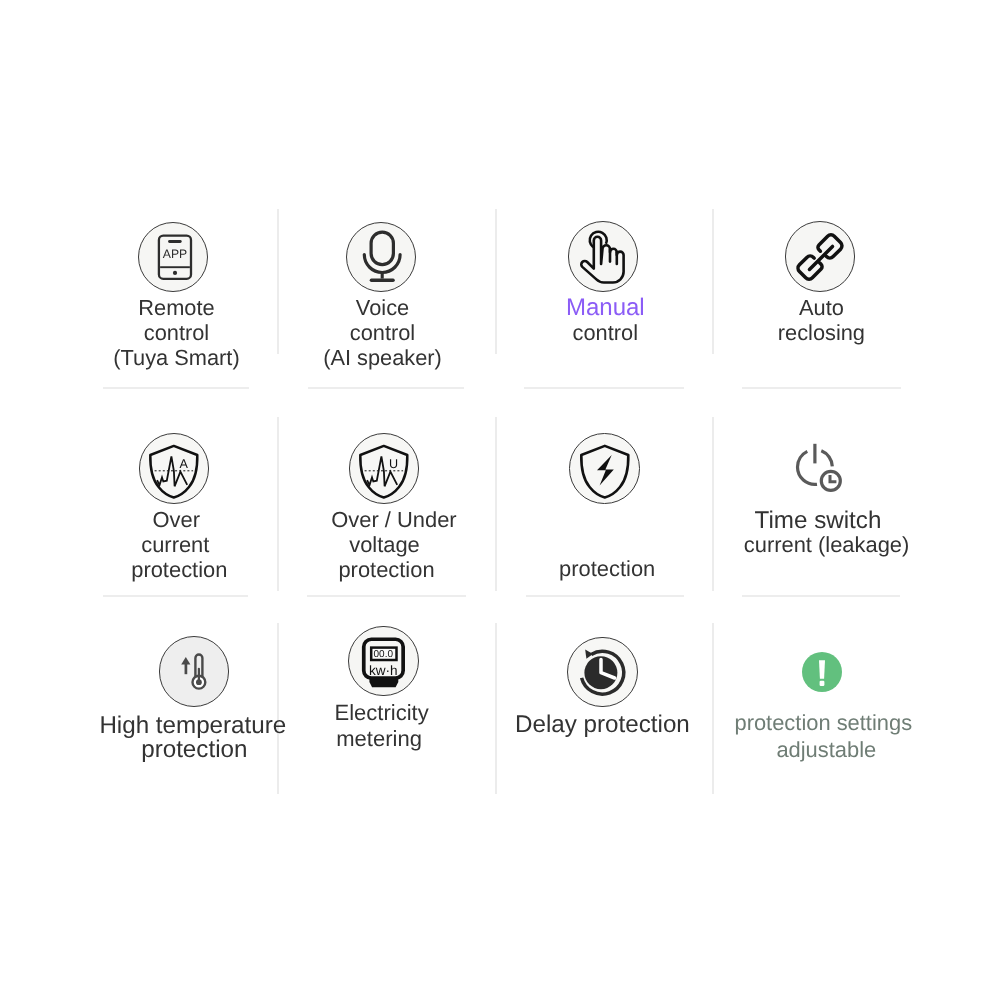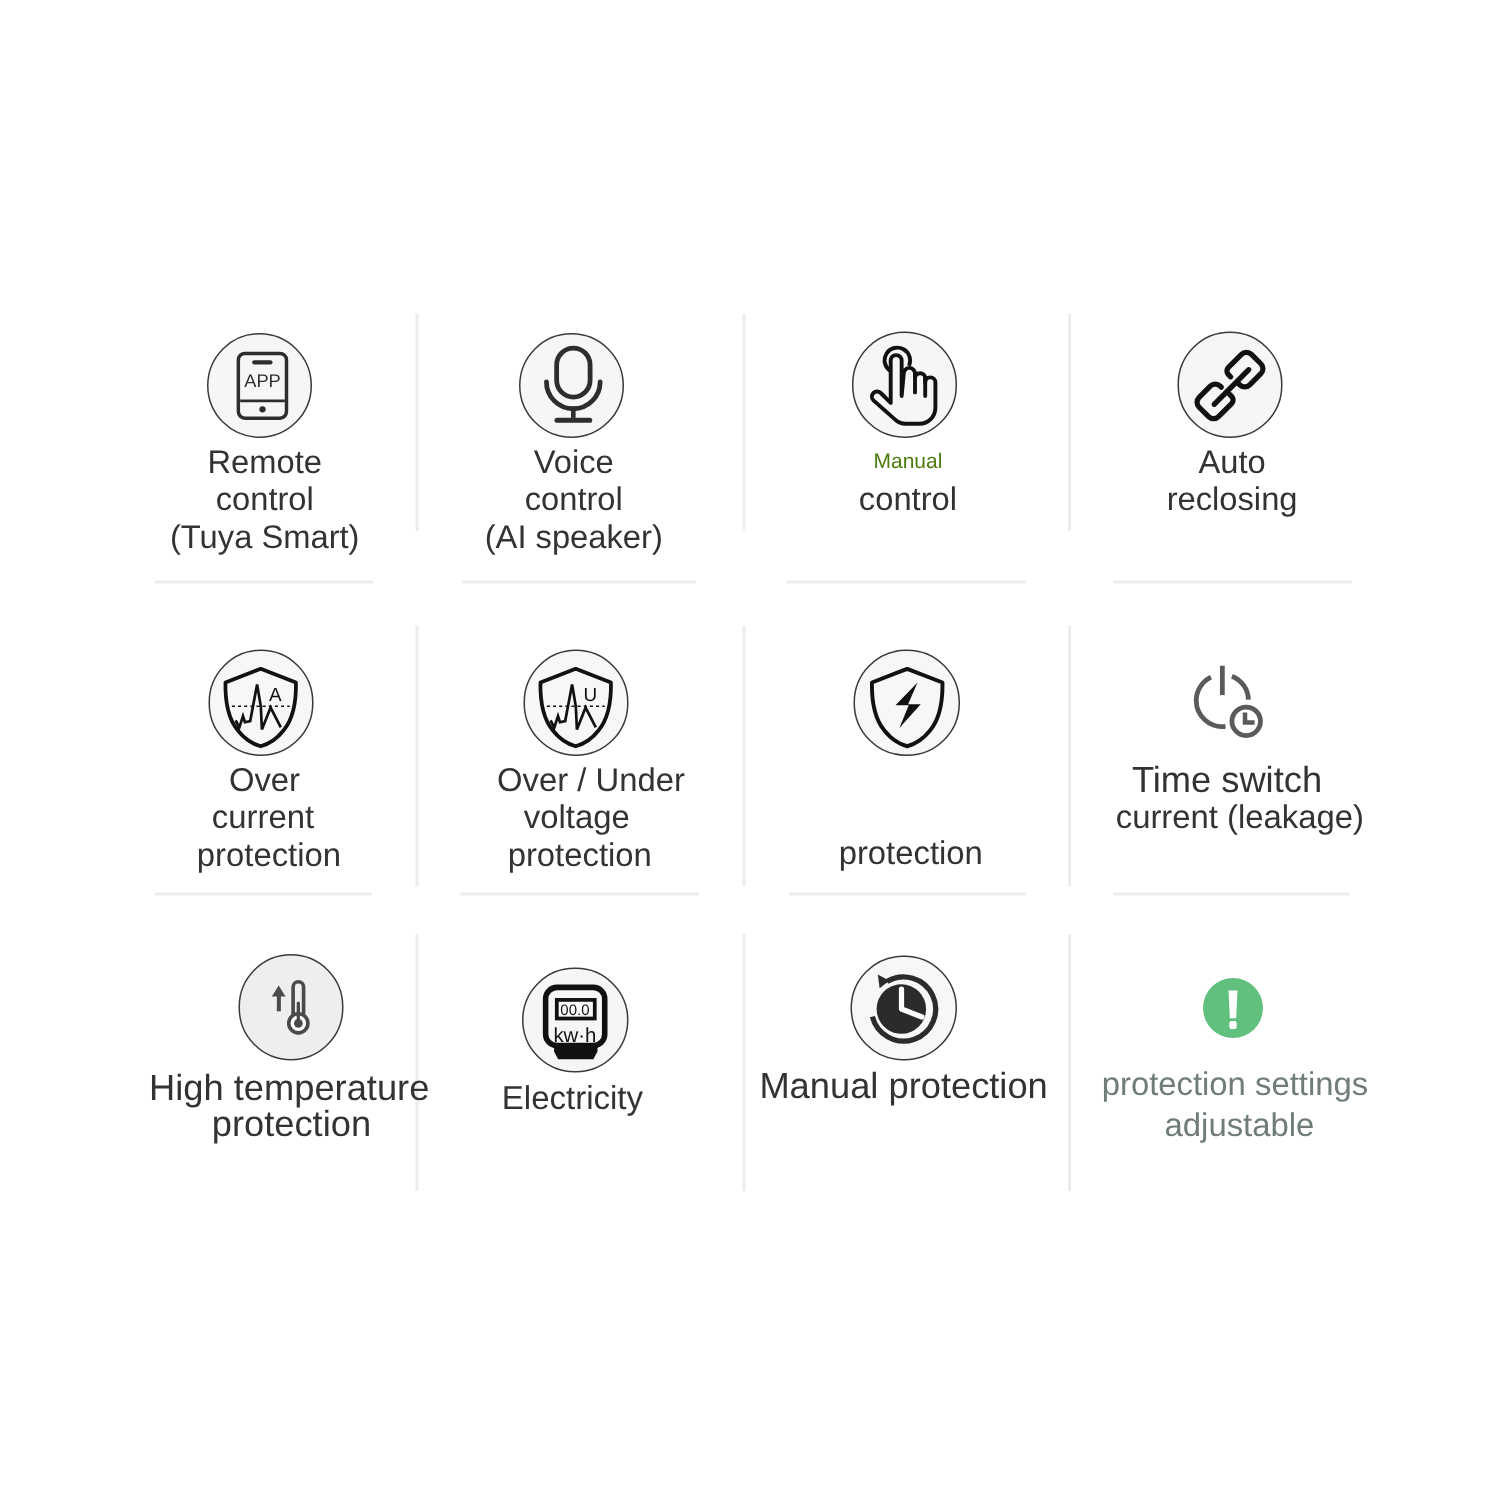--- a/index.html
+++ b/index.html
@@ -70,21 +70,21 @@
 </div>
 <div class="feature" style="left:499px;top:214px;width:208px;height:135px;">
 <div class="layer" style="left:-499px;top:-214px;">
 <div class="icon-circle" style="left:567.6px;top:221.3px;width:70.4px;height:70.4px;background:#f6f6f4;border:1.3px solid #3a3a3a;"></div>
 <svg class="icon-svg" width="60" height="60" viewBox="0 0 60 60" style="left:572.8px;top:226.5px;">
           <path d="M 20.2 20.1 A 8.5 8.5 0 1 1 32.9 16.9" fill="none" stroke="#111111" stroke-width="2.6" stroke-linecap="butt"></path>
           <path d="M 28.1 37.0 L 28.1 13.4 A 3.65 3.65 0 1 0 20.8 13.4 L 20.8 41.6 L 14.2 35.0 A 3.45 3.45 0 0 0 9.3 39.9 L 23.4 52.4 A 10.7 10.7 0 0 0 31.0 55.5 L 39.9 55.5 A 10.7 10.7 0 0 0 50.6 44.8 L 50.6 28.0 A 3.4 3.4 0 1 0 43.8 28.0 L 43.8 25.2 A 3.4 3.4 0 1 0 37.0 25.2 L 37.0 22.0 A 3.75 3.75 0 1 0 29.5 22.0 Z" fill="none" stroke="#111111" stroke-width="2.6" stroke-linejoin="round"></path>
           <path d="M 37.0 22.0 L 37.0 34.6" fill="none" stroke="#111111" stroke-width="2.6" stroke-linecap="round"></path>
           <path d="M 43.8 25.2 L 43.8 37.0" fill="none" stroke="#111111" stroke-width="2.6" stroke-linecap="round"></path>
         </svg>
-<div class="label" style="left:305.3px;top:296.87px;width:600px;font-size:14px;line-height:21.8px;color:#4d7c0f;">Manual</div>
+<div class="label" style="left:305.3px;top:296.87px;width:600px;font-size:24px;line-height:21.8px;color:#8b5cf6;">Manual</div>
 <div class="label" style="left:305.3px;top:321.97px;width:600px;font-size:21.8px;line-height:21.8px;color:#333333;">control</div>
 </div>
 </div>
 <div class="feature" style="left:716px;top:215px;width:208px;height:135px;">
 <div class="layer" style="left:-716px;top:-215px;">
 <div class="icon-circle" style="left:784.8px;top:221.4px;width:70.4px;height:70.4px;background:#f6f6f4;border:1.3px solid #3a3a3a;"></div>
 <svg class="icon-svg" width="60" height="60" viewBox="0 0 60 60" style="left:790.0px;top:226.6px;">
           <g transform="rotate(45 30 30)">
             <path d="M 26.2 25.6 L 24.1 25.6 A 3.4 3.4 0 0 1 20.7 22.2 L 20.7 9.9 A 4.7 4.7 0 0 1 25.4 5.2 L 34.3 5.2 A 4.7 4.7 0 0 1 39.0 9.9 L 39.0 20.4 A 4.7 4.7 0 0 1 34.3 25.1 L 33.3 25.1" fill="none" stroke="#111111" stroke-width="3.5" stroke-linecap="round" stroke-linejoin="round"></path>
             <path d="M 33.8 34.4 L 35.9 34.4 A 3.4 3.4 0 0 1 39.3 37.8 L 39.3 50.1 A 4.7 4.7 0 0 1 34.6 54.8 L 25.7 54.8 A 4.7 4.7 0 0 1 21.0 50.1 L 21.0 39.6 A 4.7 4.7 0 0 1 25.7 34.9 L 26.7 34.9" fill="none" stroke="#111111" stroke-width="3.5" stroke-linecap="round" stroke-linejoin="round"></path>
@@ -154,43 +154,44 @@
           <line x1="21.9" y1="21.0" x2="21.9" y2="32.2" stroke="#4a4a4a" stroke-width="2.7"></line>
           <path d="M 31.4 38.4 L 31.4 16.0 A 3.5 3.5 0 0 1 38.4 16.0 L 38.4 38.4" fill="none" stroke="#4a4a4a" stroke-width="2.4" stroke-linecap="butt"></path>
           <circle cx="34.9" cy="40.2" r="6.4" fill="#ffffff" stroke="#4a4a4a" stroke-width="2.4"></circle>
           <path d="M 34.9 26.8 L 34.9 39.8" stroke="#4a4a4a" stroke-width="2.2" stroke-linecap="round"></path>
           <circle cx="34.9" cy="40.2" r="2.9" fill="#4a4a4a"></circle>
         </svg>
 <div class="label" style="left:-127.2px;top:714.30px;width:600px;font-size:24.2px;line-height:24.2px;color:#333333;">High temperature</div>
 <div class="label" style="left:-125.7px;top:737.50px;width:600px;font-size:24.2px;line-height:24.2px;color:#333333;">protection</div>
 </div>
 </div>
-<div class="feature" style="left:280px;top:638px;width:208px;height:136px;">
+<div class="feature" style="left:280px;top:619px;width:208px;height:136px;">
 <div class="layer" style="left:-280px;top:-630px;">
 <div class="icon-circle" style="left:348.3px;top:637.1px;width:70.4px;height:70.4px;background:#f6f6f4;border:1.3px solid #3a3a3a;"></div>
 <svg class="icon-svg" width="60" height="60" viewBox="0 0 60 60" style="left:353.5px;top:642.3px;">
           <path d="M 15.4 46.0 L 44.3 46.0 L 44.3 51.0 L 41.6 56.2 L 18.1 56.2 L 15.4 51.0 Z" fill="#111111"></path>
           <rect x="9.75" y="8.25" width="39.4" height="38.8" rx="7.6" ry="7.6" fill="#f6f6f4" stroke="#111111" stroke-width="3.7"></rect>
           <rect x="17.2" y="16.6" width="25.3" height="12.4" fill="#fbfbfa" stroke="#111111" stroke-width="2.5"></rect>
           <text x="29.3" y="26.4" text-anchor="middle" font-family="Liberation Sans,sans-serif" font-size="10.0" fill="#111111">00.0</text>
           <text x="29.3" y="44.4" text-anchor="middle" font-family="Liberation Sans,sans-serif" font-size="13.6" fill="#111111">kw·h</text>
         </svg>
 <div class="label" style="left:81.6px;top:713.29px;width:600px;font-size:22.0px;line-height:22.0px;color:#333333;">Electricity</div>
+<div class="label" style="left:79.1px;top:738.79px;width:600px;font-size:22.0px;line-height:22.0px;color:#333333;">metering</div>
 </div>
 </div>
 <div class="feature" style="left:499px;top:630px;width:208px;height:113px;">
 <div class="layer" style="left:-499px;top:-630px;">
 <div class="icon-circle" style="left:567.4px;top:637.1px;width:70.4px;height:70.4px;background:#f7f7f5;border:1.3px solid #3a3a3a;"></div>
 <svg class="icon-svg" width="60" height="60" viewBox="0 0 60 60" style="left:572.6px;top:642.3px;">
           <path d="M 18.2 12.4 A 21.4 21.4 0 1 1 8.6 35.8" fill="none" stroke="#2b2b2b" stroke-width="3.5" stroke-linecap="butt"></path>
           <path d="M 12.2 7.6 L 13.4 16.8 L 19.9 11.9 Z" fill="#2b2b2b"></path>
           <circle cx="27.9" cy="30.7" r="16.5" fill="#2b2b2b"></circle>
           <path d="M 28.0 17.4 L 28.0 30.7 L 41.6 36.0" fill="none" stroke="#ffffff" stroke-width="3.5" stroke-linecap="round" stroke-linejoin="round"></path>
         </svg>
-<div class="label" style="left:302.4px;top:713.30px;width:600px;font-size:24.2px;line-height:24.2px;color:#333333;">Manual protection</div>
+<div class="label" style="left:302.4px;top:713.30px;width:600px;font-size:24.2px;line-height:24.2px;color:#333333;">Delay protection</div>
 </div>
 </div>
 <div class="feature" style="left:718px;top:630px;width:208px;height:137px;">
 <div class="layer" style="left:-718px;top:-630px;text-decoration:underline;">
 <svg class="icon-svg" width="44" height="44" viewBox="0 0 44 44" style="left:800.0px;top:650.0px;">
           <circle cx="22" cy="22" r="20.0" fill="#62c07e"></circle>
           <path d="M 19.0 10.3 L 25.0 10.3 L 24.1 28.8 L 19.9 28.8 Z" fill="#ffffff"></path>
           <rect x="19.6" y="30.7" width="4.8" height="5.3" rx="1.2" fill="#ffffff"></rect>
         </svg>
 <div class="label" style="left:523.3px;top:712.38px;width:600px;font-size:21.9px;line-height:21.9px;color:#6f7d75;">protection settings</div>

